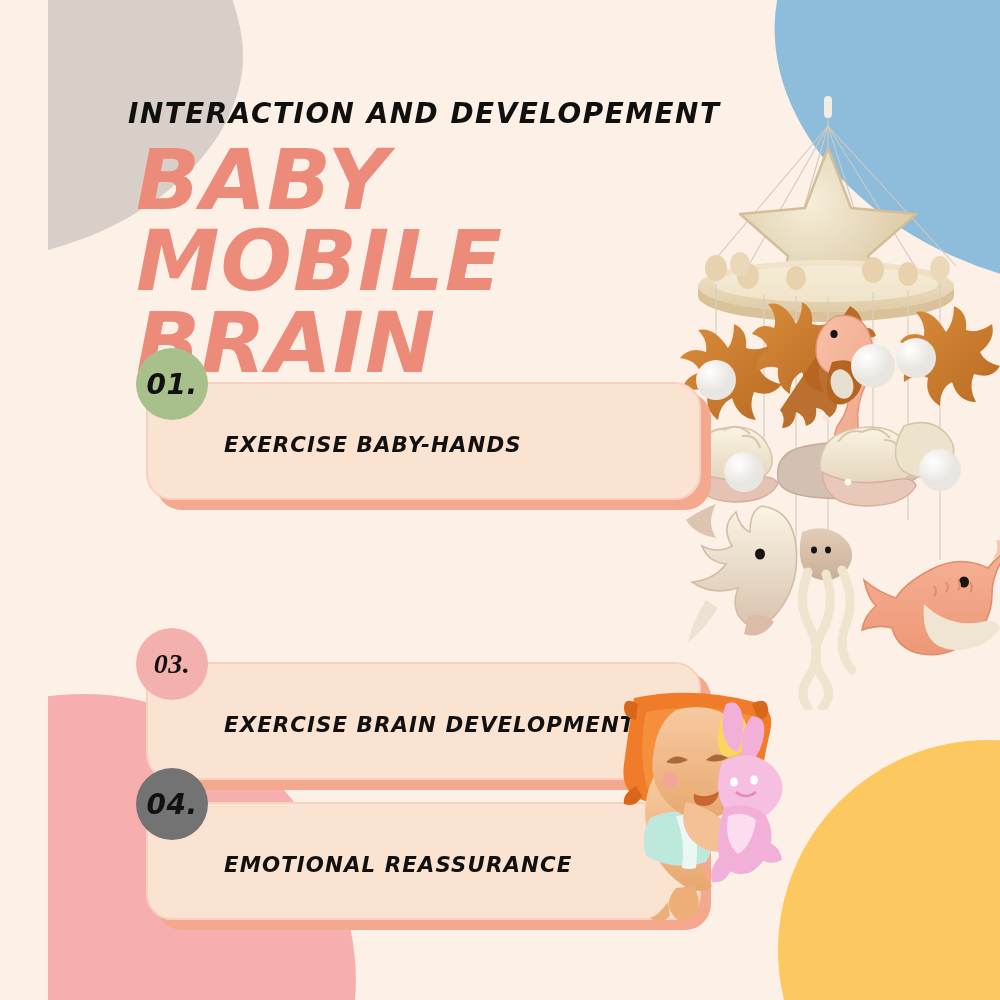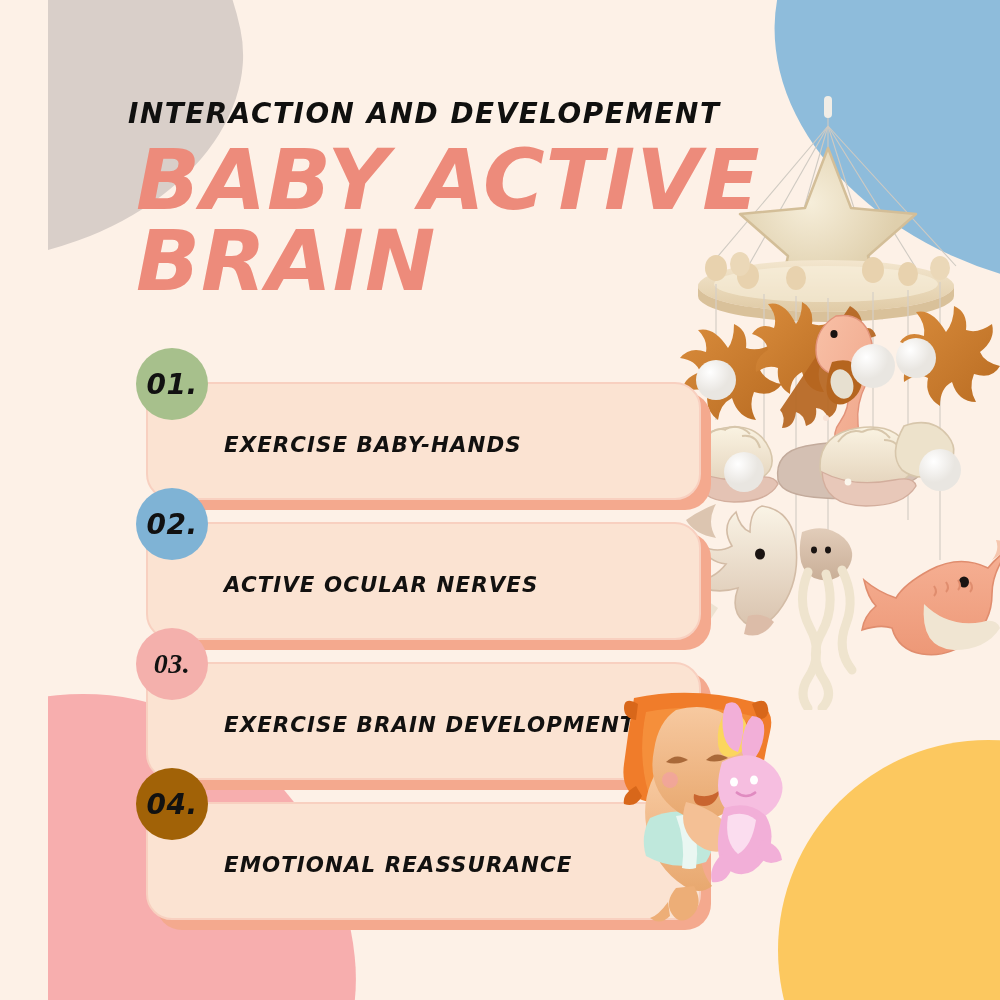--- a/index.html
+++ b/index.html
@@ -123,21 +123,21 @@
 
 <div id="poster">
 
   <div class="blob blob-tl"></div>
   <div class="blob blob-tr"></div>
   <div class="blob blob-bl"></div>
   <div class="blob blob-br"></div>
 
   <div class="kicker">INTERACTION AND DEVELOPEMENT</div>
   <div class="title">
-    <span class="l1">BABY ACTIVE</span>
+    <span class="l1">BABY MOBILE</span>
     <span class="l2">BRAIN</span>
   </div>
 
   <div class="mobile">
     <svg width="380" height="620" viewBox="0 0 380 620" xmlns="http://www.w3.org/2000/svg">
       <defs>
         <linearGradient id="ringG" x1="0" y1="0" x2="0" y2="1">
           <stop offset="0" stop-color="#F3E6CE"></stop>
             <stop offset="1" stop-color="#E0CBA6"></stop>
         </linearGradient>
@@ -319,42 +319,34 @@
 
     <div class="card-row" style="top:382px;">
       <div class="card-shadow"></div>
       <div class="card-face"></div>
       <div class="badge" style="background:#A7C08C;">
         <span>01.</span>
       </div>
       <div class="card-label">EXERCISE BABY-HANDS</div>
     </div>
 
-    <div class="card-row" style="top:522px;">
-      <div class="card-shadow"></div>
-      <div class="card-face"></div>
-      <div class="badge" style="background:#7FB3D5;">
-        <span>02.</span>
-      </div>
-      <div class="card-label">ACTIVE OCULAR NERVES</div>
-    </div>
 
     <div class="card-row" style="top:662px;">
       <div class="card-shadow"></div>
       <div class="card-face"></div>
       <div class="badge" style="background:#F4B0AC;font-family:Liberation Serif, serif;">
         <span>03.</span>
       </div>
       <div class="card-label">EXERCISE BRAIN DEVELOPMENT</div>
     </div>
 
     <div class="card-row" style="top:802px;">
       <div class="card-shadow"></div>
       <div class="card-face"></div>
-      <div class="badge" style="background:#a16207;">
+      <div class="badge" style="background:#737373;">
         <span>04.</span>
       </div>
       <div class="card-label">EMOTIONAL REASSURANCE</div>
     </div>
   </div>
 
   <div class="baby">
     <svg width="240" height="260" viewBox="0 0 240 260" xmlns="http://www.w3.org/2000/svg">
       <defs>
         <linearGradient id="skinG" x1="0" y1="0" x2="0" y2="1">

